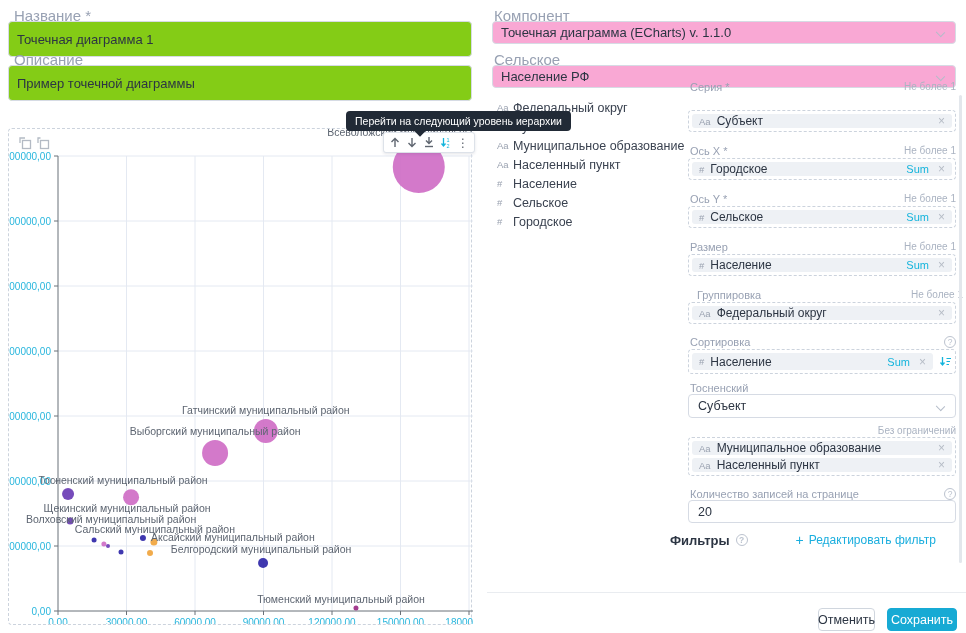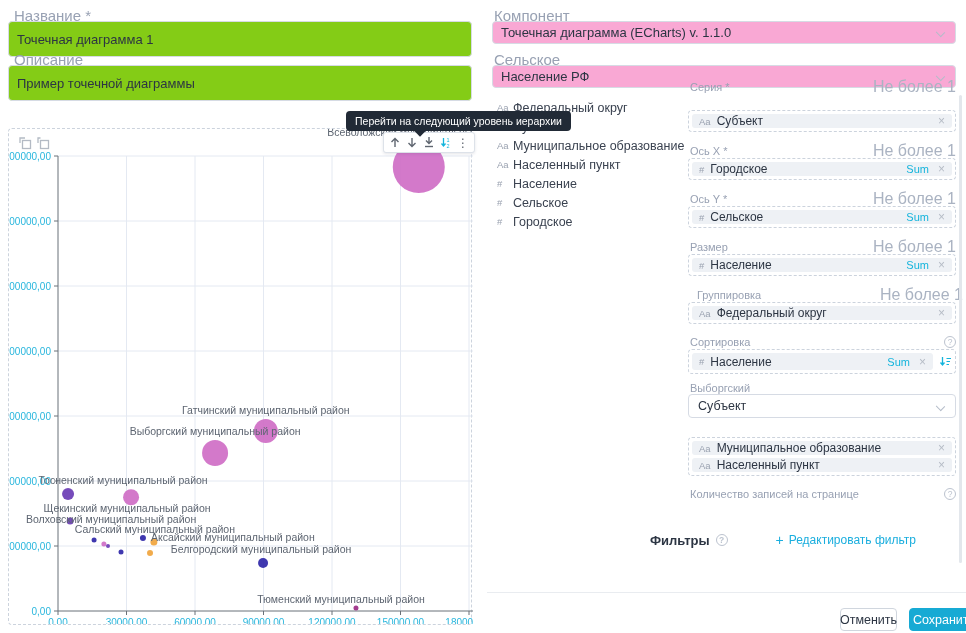--- a/index.html
+++ b/index.html
@@ -33,45 +33,45 @@
 
   
   #field-list { position:absolute; left:497px; top:101px; width:180px; display:flex; flex-direction:column; gap:6px; }
   .field-item { display:flex; align-items:center; height:13px; cursor:grab; }
   .ficon { width:16px; font-size:9.5px; color:#9aa2b0; flex:0 0 16px; }
   .fname { font-size:12.5px; color:#3a4250; white-space:nowrap; }
 
   
   .sect-label { position:absolute; left:690px; width:266px; display:flex; justify-content:space-between;
                 align-items:center; font-size:11px; color:#98a1b3; height:13px; }
-  .limit { font-size:16px; color:#aab3c2; }
+  .limit { font-size:10px; color:#aab3c2; }
   .zone { position:absolute; left:688px; width:268px; border:1px dashed #ccd3dd; border-radius:4px;
           background:#fff; padding:3px; display:flex; flex-direction:column; gap:3px; }
   .zrow { display:flex; align-items:center; gap:6px; }
   .chip { height:17px; background:#eef1f5; border-radius:3px; display:flex; align-items:center;
           padding:0 7px; font-size:12px; color:#2c3543; flex:1; min-width:0; cursor:grab; }
   .chip .cicon { font-size:9.5px; color:#9aa2b0; margin-right:6px; }
   .chip .clabel { white-space:nowrap; overflow:hidden; }
   .chip .agg { margin-left:auto; color:#14b4dc; font-size:11px; }
   .chip .x { color:#b6bcc6; font-size:12px; margin-left:9px; cursor:pointer; line-height:1; }
   .chip.noagg .x { margin-left:auto; }
   .qmark { width:12px; height:12px; border:1px solid #bcc3cf; border-radius:50%; color:#bcc3cf;
            font-size:8.5px; display:inline-flex; align-items:center; justify-content:center; cursor:pointer; }
   .panel-select { position:absolute; left:688px; width:268px; height:24px; border:1px solid #d6dbe4; border-radius:4px;
                   background:#fff; font-size:12.5px; display:flex; align-items:center; padding:0 24px 0 9px; cursor:pointer; }
   .panel-input { position:absolute; left:688px; width:268px; height:23px; border:1px solid #d6dbe4; border-radius:4px;
                  font-family:inherit; font-size:12.5px; color:#2c3543; padding:0 9px; outline:none; }
-  #filters-row { position:absolute; left:650px; top:532px; width:266px; display:flex; justify-content:space-between; align-items:center; }
+  #filters-row { position:absolute; left:670px; top:532px; width:266px; display:flex; justify-content:space-between; align-items:center; }
   #filters-title { font-size:13px; font-weight:bold; color:#2c3543; display:flex; align-items:center; gap:6px; }
   #edit-filter { font-size:12px; font-weight:500; display:flex; align-items:center; gap:5px; }
   #edit-filter .plus { font-size:14px; }
 
   #footer-divider { position:absolute; left:487px; top:592px; width:479px; height:1px; background:#e9ecf0; }
   .btn { position:absolute; top:608px; height:23px; border-radius:4px; font-family:inherit; font-size:12.5px;
-         display:flex; align-items:center; justify-content:center; cursor:pointer;margin-left:22px; }
+         display:flex; align-items:center; justify-content:center; cursor:pointer; }
   #btn-cancel { left:818px; width:57px; background:#fff; border:1px solid #d0d6de; color:#2c3543; }
   #btn-save { left:887px; width:70px; background:#17aad4; border:1px solid #17aad4; color:#fff; font-weight:500; }
 
   #panel-scrollbar { position:absolute; left:959px; top:95px; width:3px; height:468px; background:#e3e7ec; border-radius:2px; }
 </style>
 </head>
 <body>
 
 <div id="app">
 
@@ -316,44 +316,48 @@
       <span style="display:flex;">
         <svg width="13" height="13" viewBox="0 0 13 13">
             <path d="M3.5 2 V10 M1.5 7.5 L3.5 10 L5.5 7.5" fill="none" stroke="#14b4dc" stroke-width="1.3"></path>
             <path d="M7.5 3.5 H12 M7.5 6.5 H11 M7.5 9.5 H10" stroke="#14b4dc" stroke-width="1.2"></path>
           </svg>
       </span>
     </div>
   </div>
 
   <div class="sect-label" style="top:381px;">
-      <span>Выборгский</span>
+      <span>Тосненский</span>
     </div>
   <div class="panel-select" style="top:394px;">
     <span>Субъект</span>
     <span class="chev" style="top:8px;"></span>
   </div>
 
+  <div class="sect-label" style="top:424px; justify-content:flex-end;">
+      <span class="limit">Без ограничений</span>
+    </div>
   <div class="zone" style="top:437px;">
     <div class="chip noagg" style="height:16px;">
       <span class="cicon">Aa</span>
       <span class="clabel">Муниципальное образование</span>
       <span class="x">×</span>
     </div>
     <div class="chip noagg" style="height:16px;">
       <span class="cicon">Aa</span>
       <span class="clabel">Населенный пункт</span>
       <span class="x">×</span>
     </div>
   </div>
 
   <div class="sect-label" style="top:487px;">
       <span>Количество записей на странице</span>
       <span class="qmark">?</span>
     </div>
+  <input class="panel-input" style="top: 500px;" value="20">
 
   <div id="filters-row">
     <span id="filters-title">
         <span>Фильтры</span>
         <span class="qmark">?</span>
       </span>
     <span id="edit-filter" class="link">
         <span class="plus">+</span>
         <span>Редактировать фильтр</span>
       </span>

